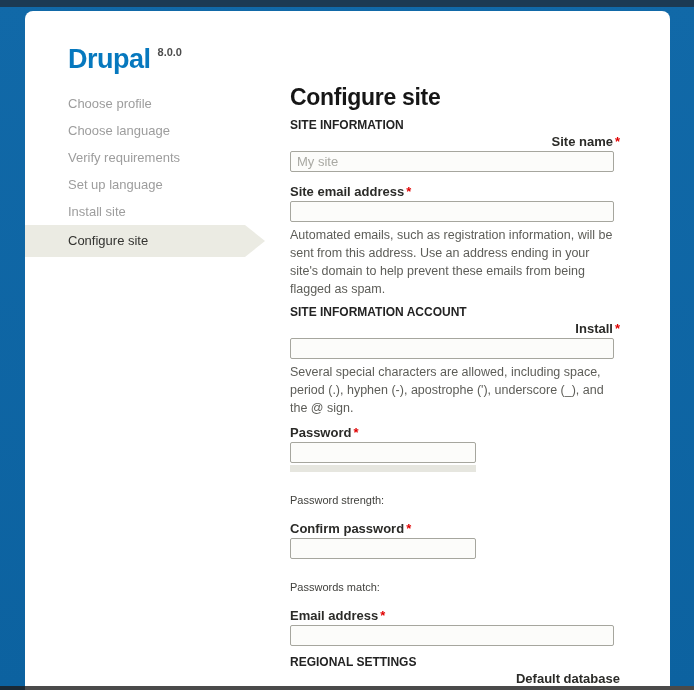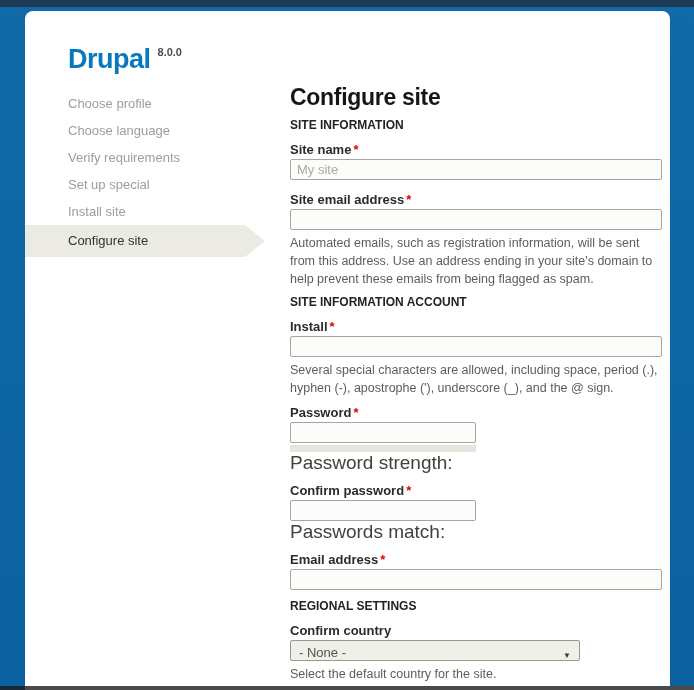--- a/index.html
+++ b/index.html
@@ -59,35 +59,35 @@
   }
   .fieldset-legend {
     font-size:12px; line-height:13px; font-weight:bold; color:#232323;
     margin-top:10px;
   }
   .fieldset-legend.mt8 { margin-top:8px; }
   .form-label {
     font-size:13px; line-height:15px; font-weight:bold; color:#2b2b28;
     margin-top:12px;
   }
-  .form-label.first { margin-top:10px; }
+  .form-label.first { margin-top:2px;text-align:right; }
   .form-label.mt8 { margin-top:8px; }
   .req { color:#e00000; font-weight:bold; margin-left:2px; }
   input.text {
-    display:block; margin-top:2px; height:21px; width:372px;
+    display:block; margin-top:2px; height:21px; width:324px;
     border:1px solid #a6a69e; background:#fcfcfa; border-radius:2px;
     font-family:inherit; font-size:13px; color:#333; padding:0 6px;
     outline:none;
   }
   input.text.narrow { width:186px; }
   input.text::placeholder { color:#a9a9a3; opacity:1; }
   .description {
     font-size:12.5px; line-height:18px; color:#5d5d58; margin-top:4px;
   }
-  .small-note { font-size:19px; line-height:17px; color:#41413d; margin-top:2px; }
+  .small-note { font-size:11px; line-height:17px; color:#41413d; margin-top:20px; }
   .strength-bar {
     margin-top:2px; width:186px; height:7px; background:#e6e6df;
   }
   .select-box {
     margin-top:2px; height:21px; display:flex; align-items:flex-end;
     border:1px solid #98988f; background:#f0f0ea; border-radius:2px;
     padding:0 8px; cursor:default;
   }
   .select-box.country { width:290px; }
   .select-value { flex:1; font-size:13px; color:#55554f; }
@@ -103,21 +103,21 @@
   <div class="brand">
     <span class="brand-name">Drupal</span><span class="brand-version">8.0.0</span>
   </div>
 
   <div class="columns">
 
     <ul class="steps">
       <li>Choose profile</li>
       <li>Choose language</li>
       <li>Verify requirements</li>
-      <li>Set up special</li>
+      <li>Set up language</li>
       <li>Install site</li>
       <li class="active">Configure site</li>
     </ul>
 
     <div class="main">
 
       <h1 class="page-title">Configure site</h1>
 
       <div class="fieldset-legend">SITE INFORMATION</div>
 
@@ -141,21 +141,21 @@
 
       <div class="form-label"><span>Confirm password</span><span class="req">*</span></div>
       <input class="text narrow" type="password" value="" style="">
       <div class="small-note">Passwords match:</div>
 
       <div class="form-label"><span>Email address</span><span class="req">*</span></div>
       <input class="text" type="text" value="" style="">
 
       <div class="fieldset-legend">REGIONAL SETTINGS</div>
 
-      <div class="form-label first">Confirm country</div>
+      <div class="form-label first">Default database</div>
       <div class="select-box country">
         <span class="select-value">- None -</span>
         <span class="select-arrow">▼</span>
       </div>
       <div class="description">Select the default country for the site.</div>
 
     </div>
   </div>
 </div>
 

